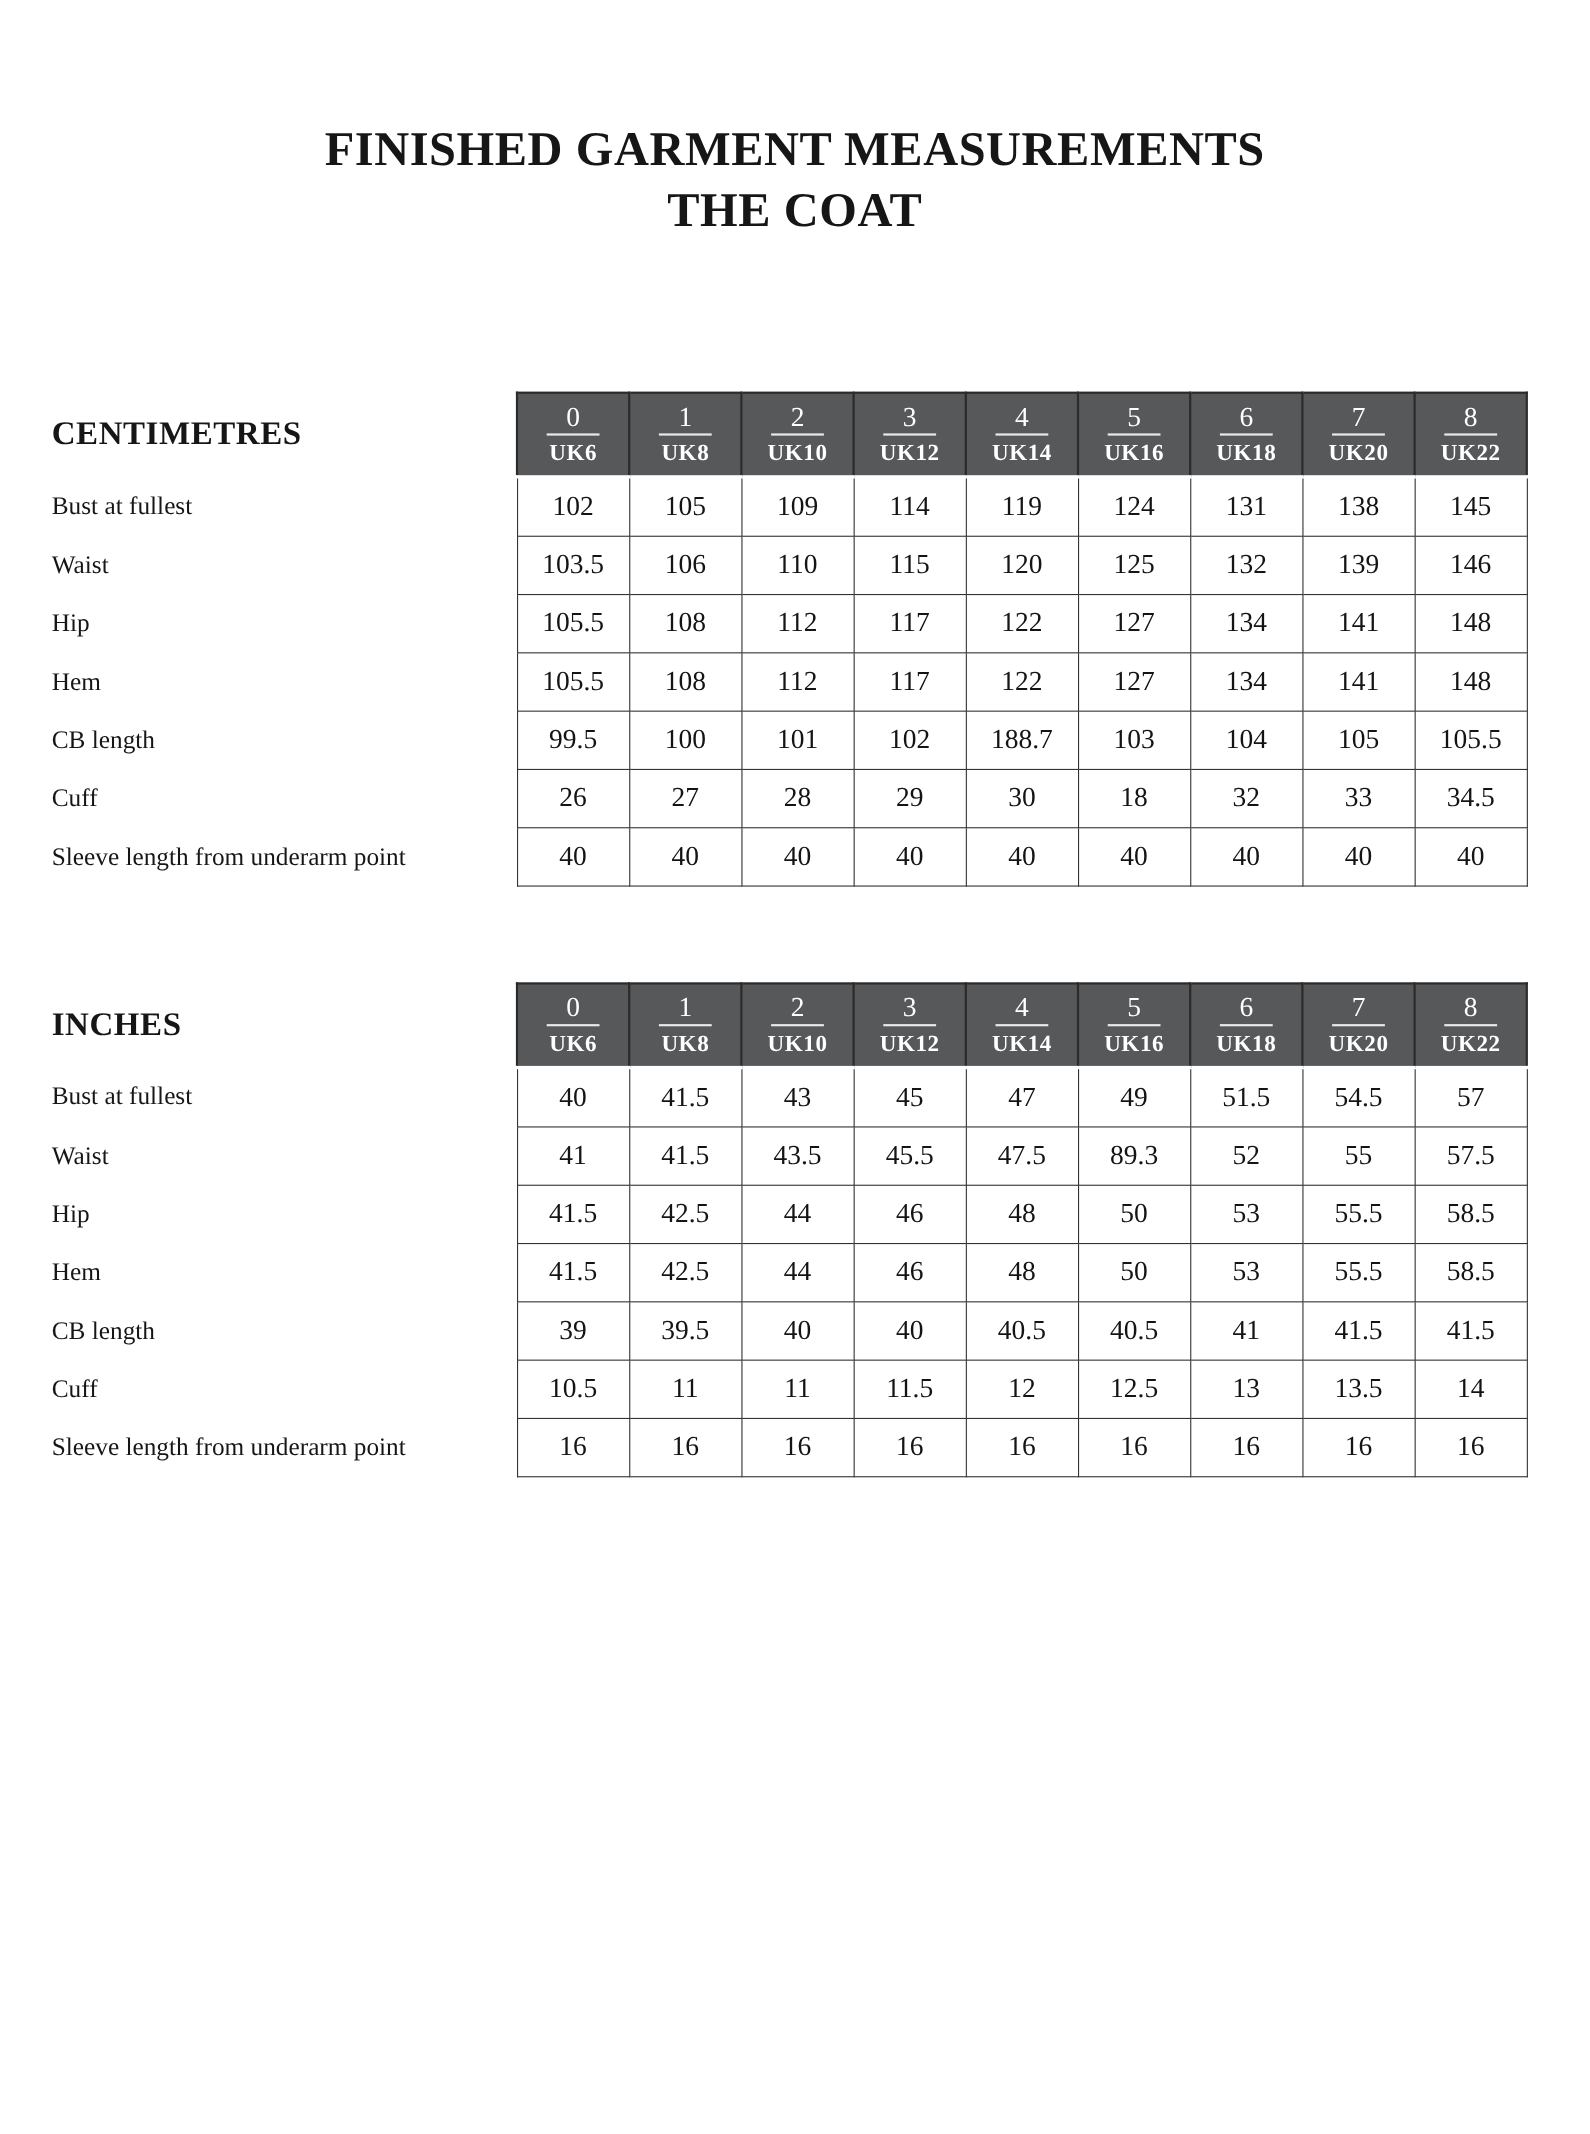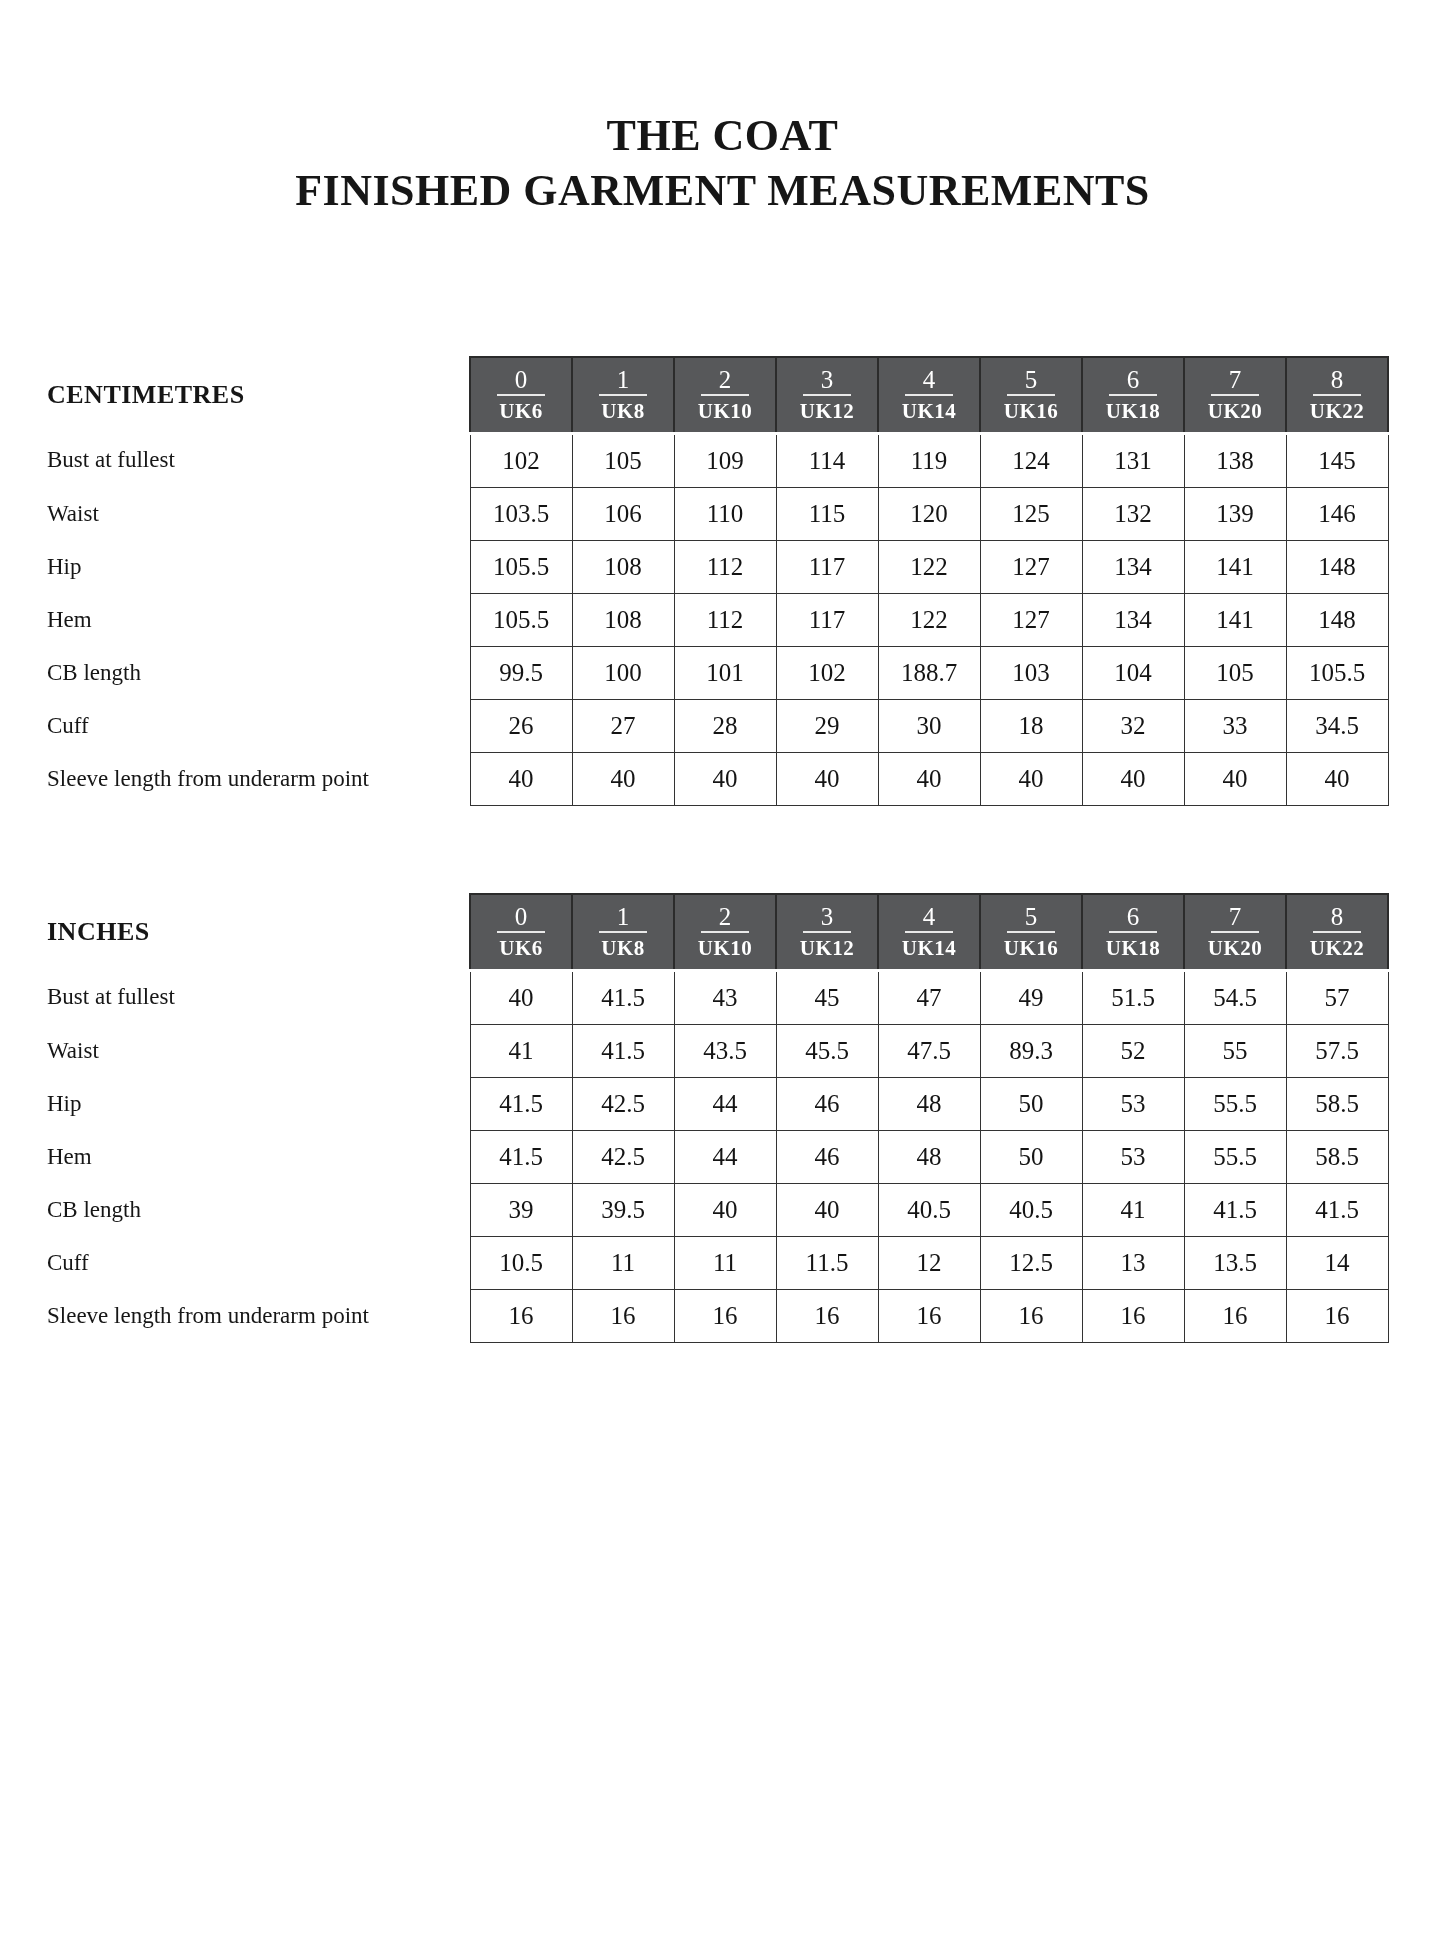--- a/index.html
+++ b/index.html
@@ -43,21 +43,21 @@
     table-layout: fixed;
     width: 1322px;
   }
   th.unit-cell {
     width: 422px;
     border: none;
     background: transparent;
     text-align: left;
     vertical-align: middle;
     font-weight: bold;
-    font-size: 26px;
+    font-size: 30px;
     letter-spacing: 0.5px;
     padding: 0 0 0 2px;
     color: #161616;
   }
   th.size-cell {
     width: 100px;
     height: 68px;
     background: #57585a;
     color: #ffffff;
     border: 2px solid #2b2b2b;
@@ -110,22 +110,22 @@
     color: #141414;
     background: #ffffff;
     padding: 0;
   }
 </style>
 </head>
 <body>
 
 <div class="page">
   <header class="title-block">
+    <div>FINISHED GARMENT MEASUREMENTS</div>
     <div>THE COAT</div>
-    <div>FINISHED GARMENT MEASUREMENTS</div>
   </header>
   <div id="tables-root">
       <section class="measure-section first">
         <table class="m-table">
           <thead>
             <tr>
               <th class="unit-cell">CENTIMETRES</th>
               <th class="size-cell">
                 <span class="size-num">0</span>
                 <span class="size-uk">UK6</span>

